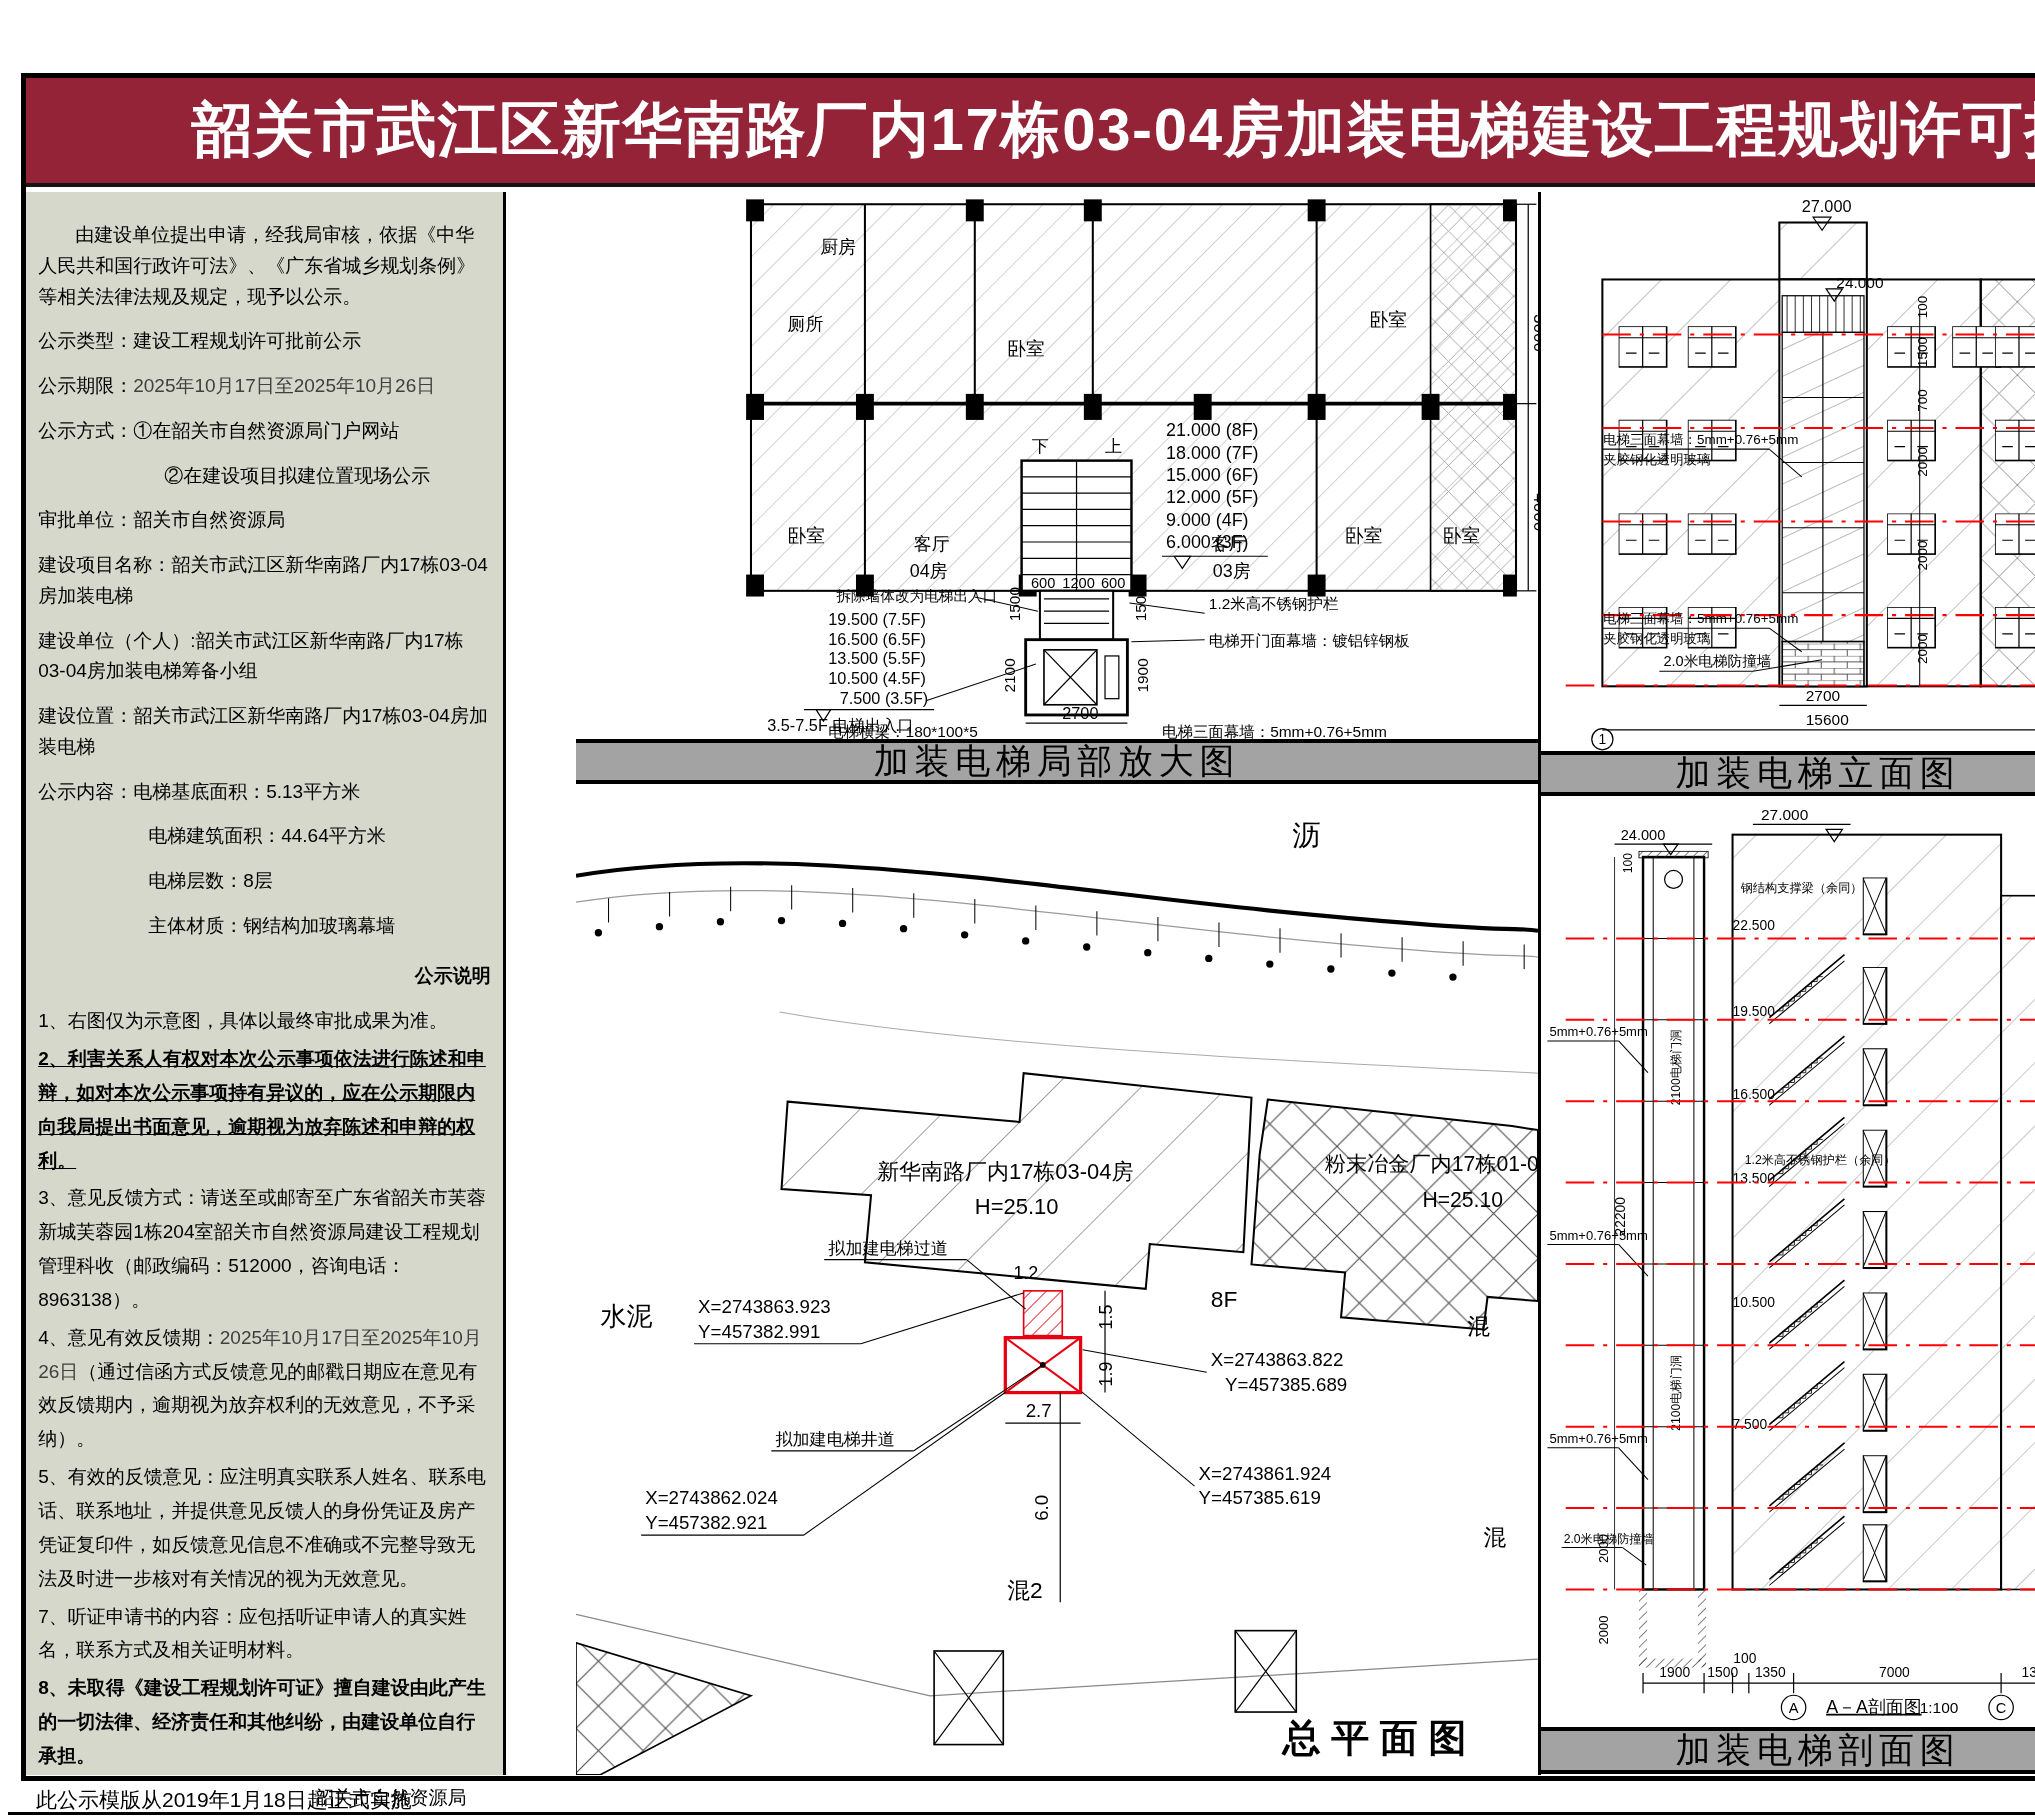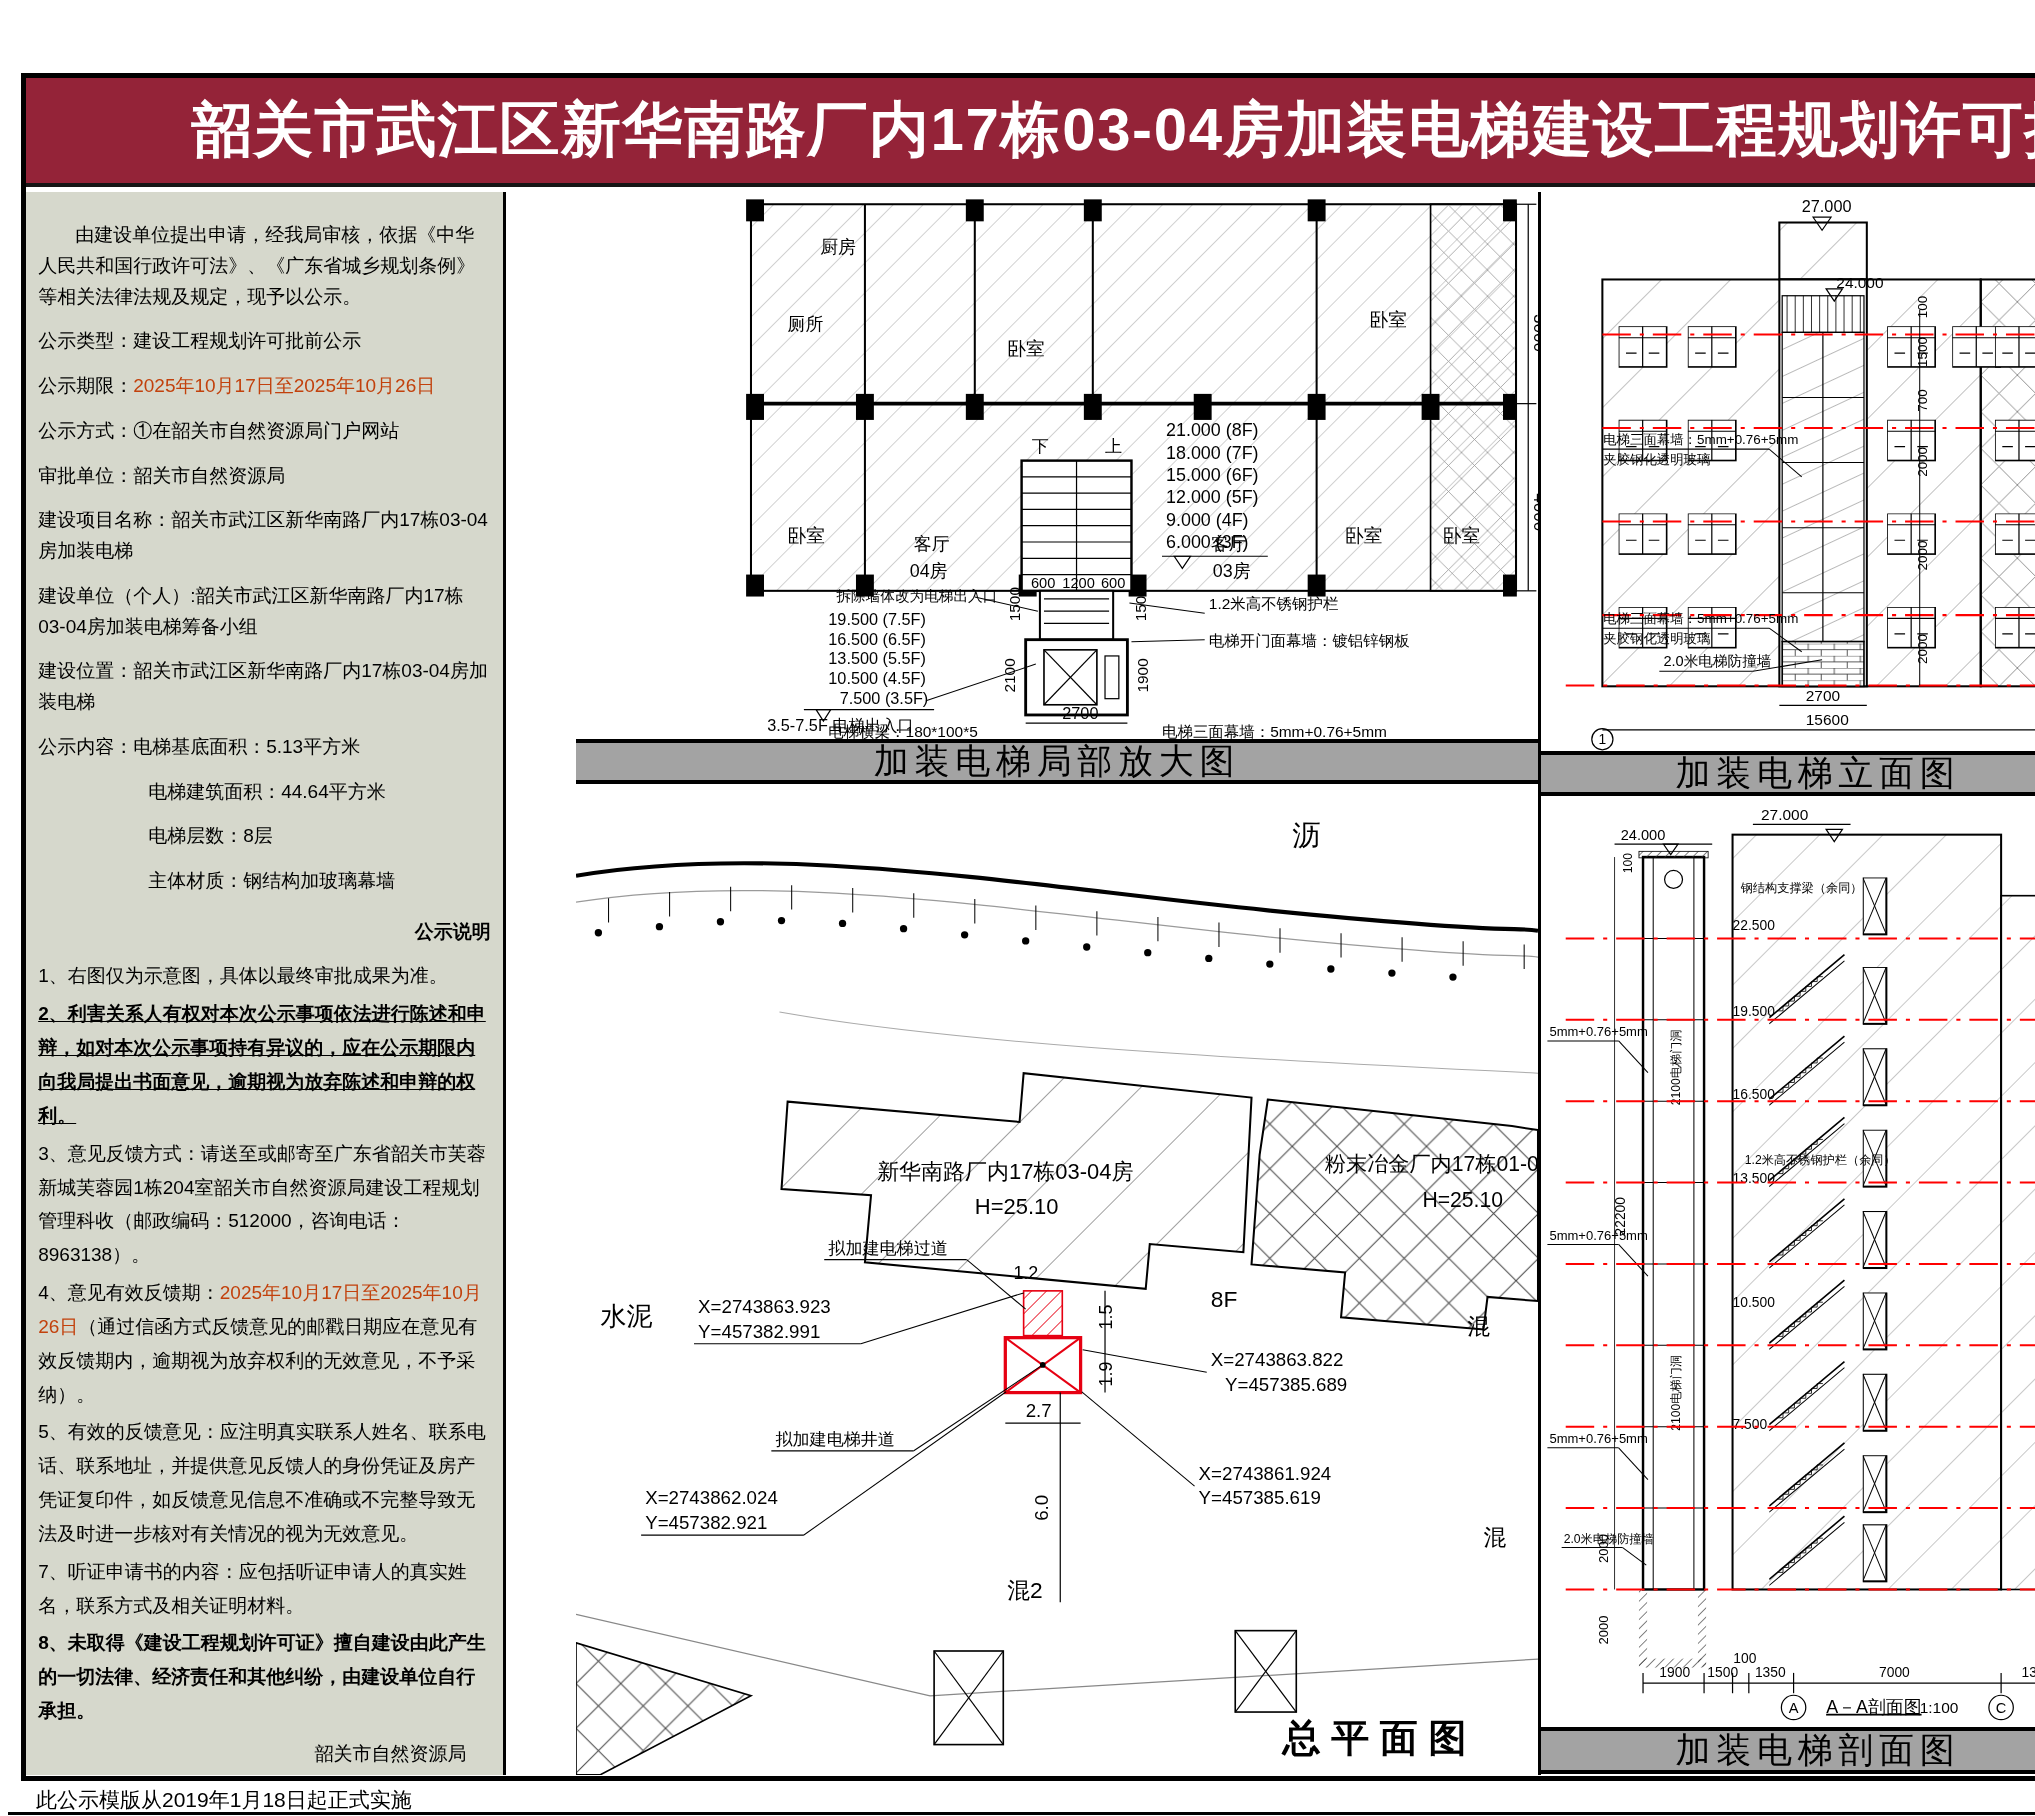--- a/index.html
+++ b/index.html
@@ -9,21 +9,21 @@
   .banner{position:absolute;left:0;top:0;width:100%;height:109px;background:#942338;border-bottom:4.9px solid #151515;display:flex;align-items:center;justify-content:center;box-sizing:border-box;}
   .banner .t{color:#fff;font-size:60px;font-weight:bold;letter-spacing:1.6px;white-space:nowrap;}
   
   .col{position:absolute;top:114px;height:1583px;box-sizing:border-box;}
   .left-panel{left:0;width:480px;background:#d6d8cc;border-right:3.3px solid #000;padding:14px 12.2px 8.1px 12.2px;font-size:19px;line-height:1.62;}
   .mid-col{left:550px;width:962px;background:#fff;}
   .rmid-col{left:1512px;width:557px;background:#fff;border-left:3.3px solid #000;}
   .ln{margin:14px 0;}
   .ln.ind{padding-left:110px;}
   .ln.ind2{padding-left:126px;}
-  .red{color:#c2410c;}
+  .red{color:#404040;}
   .bu{font-weight:bold;text-decoration:underline;}
   .b{font-weight:bold;}
   .note{margin:4.1px 0;line-height:1.78;}
   .sign{ text-align:right;margin:10.6px 24.4px 0 0;}
   .notes-title{text-align:right;font-weight:bold;margin:19.5px 0 12.2px 0;}
   
   .plan-area{position:absolute;left:0;top:0;width:962px;height:547px;}
   .band{position:absolute;left:0;width:100%;height:45px;border-top:4.1px solid #000;border-bottom:4.1px solid #000;display:flex;align-items:center;justify-content:center;font-size:35px;letter-spacing:5.7px;box-sizing:border-box;background:#a3a3a3;}
   .plan-band{top:547px;}
   .site-area{position:absolute;left:0;top:596px;width:962px;height:987px;}
@@ -44,20 +44,21 @@
 
   <div class="banner">
     <div class="t">韶关市武江区新华南路厂内17栋03-04房加装电梯建设工程规划许可批前公示(一)</div>
   </div>
 
   <div class="col left-panel">
     <div class="ln" style="text-indent:37px">由建设单位提出申请，经我局审核，依据《中华人民共和国行政许可法》、《广东省城乡规划条例》等相关法律法规及规定，现予以公示。</div>
     <div class="ln">公示类型：建设工程规划许可批前公示</div>
     <div class="ln"><span>公示期限：</span><span class="red">2025年10月17日至2025年10月26日</span></div>
     <div class="ln">公示方式：①在韶关市自然资源局门户网站</div>
+    <div class="ln ind2">②在建设项目拟建位置现场公示</div>
     <div class="ln">审批单位：韶关市自然资源局</div>
     <div class="ln">建设项目名称：韶关市武江区新华南路厂内17栋03-04房加装电梯</div>
     <div class="ln">建设单位（个人）:韶关市武江区新华南路厂内17栋03-04房加装电梯筹备小组</div>
     <div class="ln">建设位置：韶关市武江区新华南路厂内17栋03-04房加装电梯</div>
     <div class="ln">公示内容：电梯基底面积：5.13平方米</div>
     <div class="ln ind">电梯建筑面积：44.64平方米</div>
     <div class="ln ind">电梯层数：8层</div>
     <div class="ln ind">主体材质：钢结构加玻璃幕墙</div>
     <div class="notes-title">公示说明</div>
     <div class="note">1、右图仅为示意图，具体以最终审批成果为准。</div>

